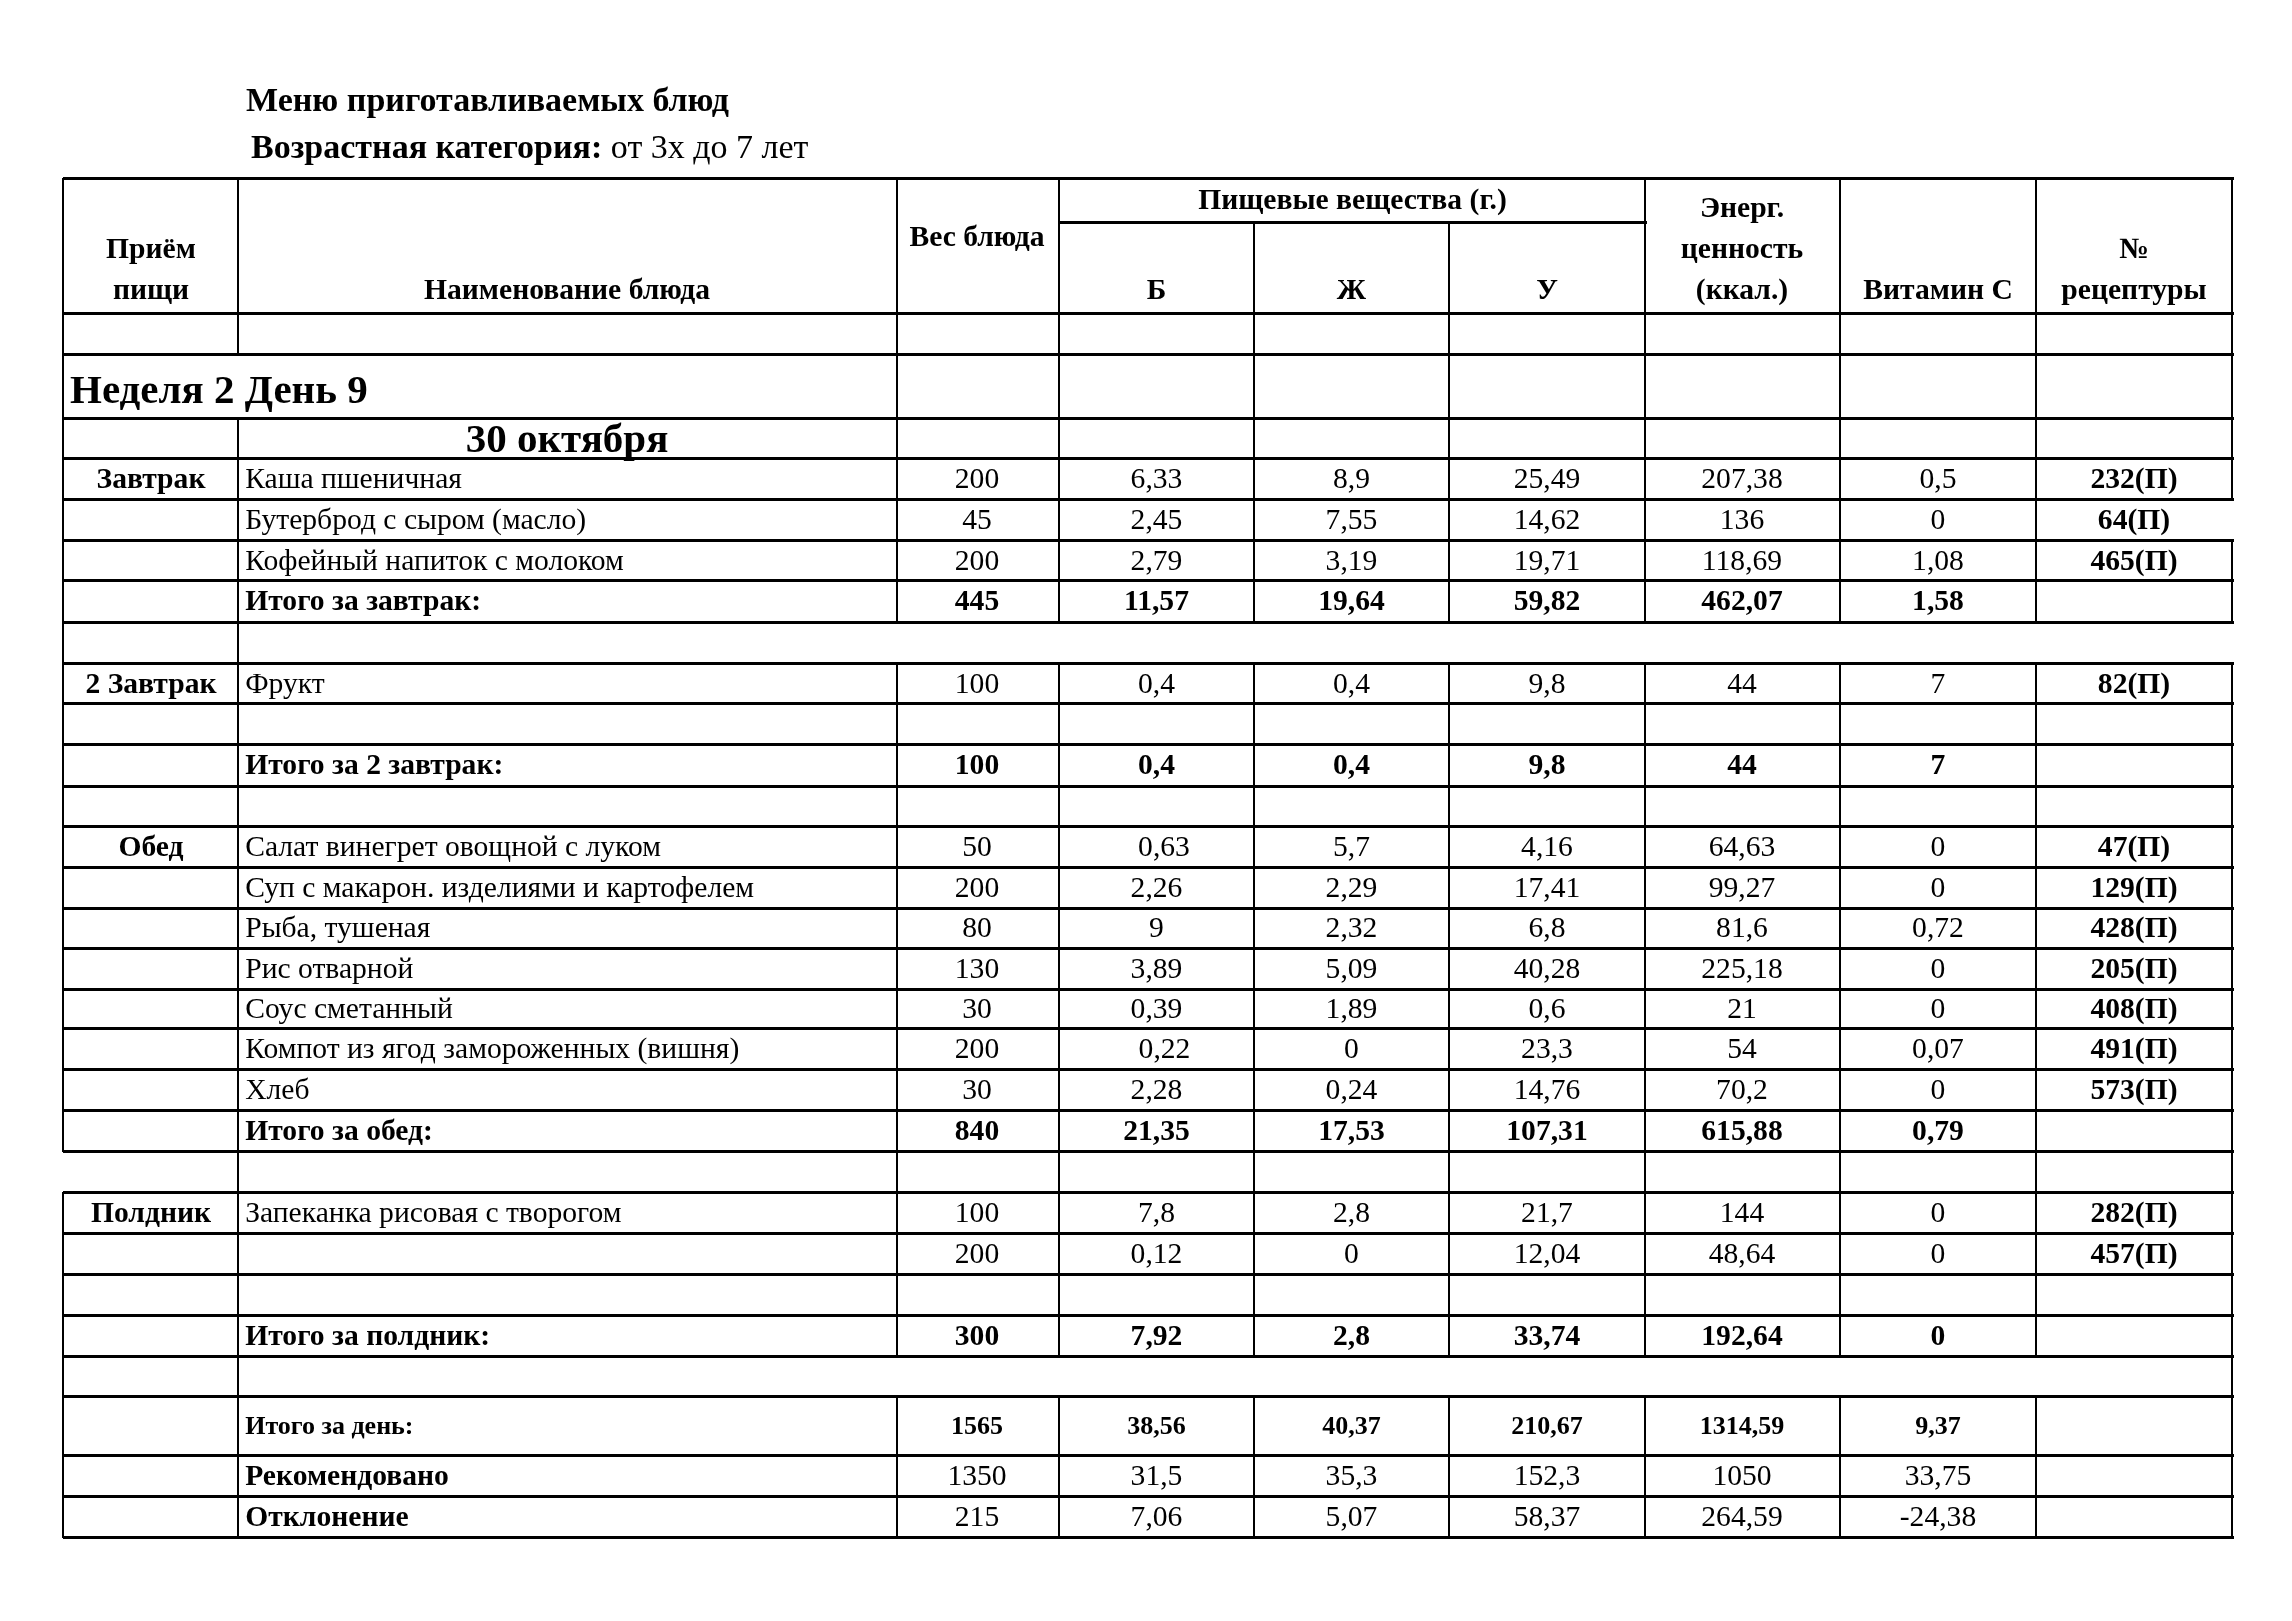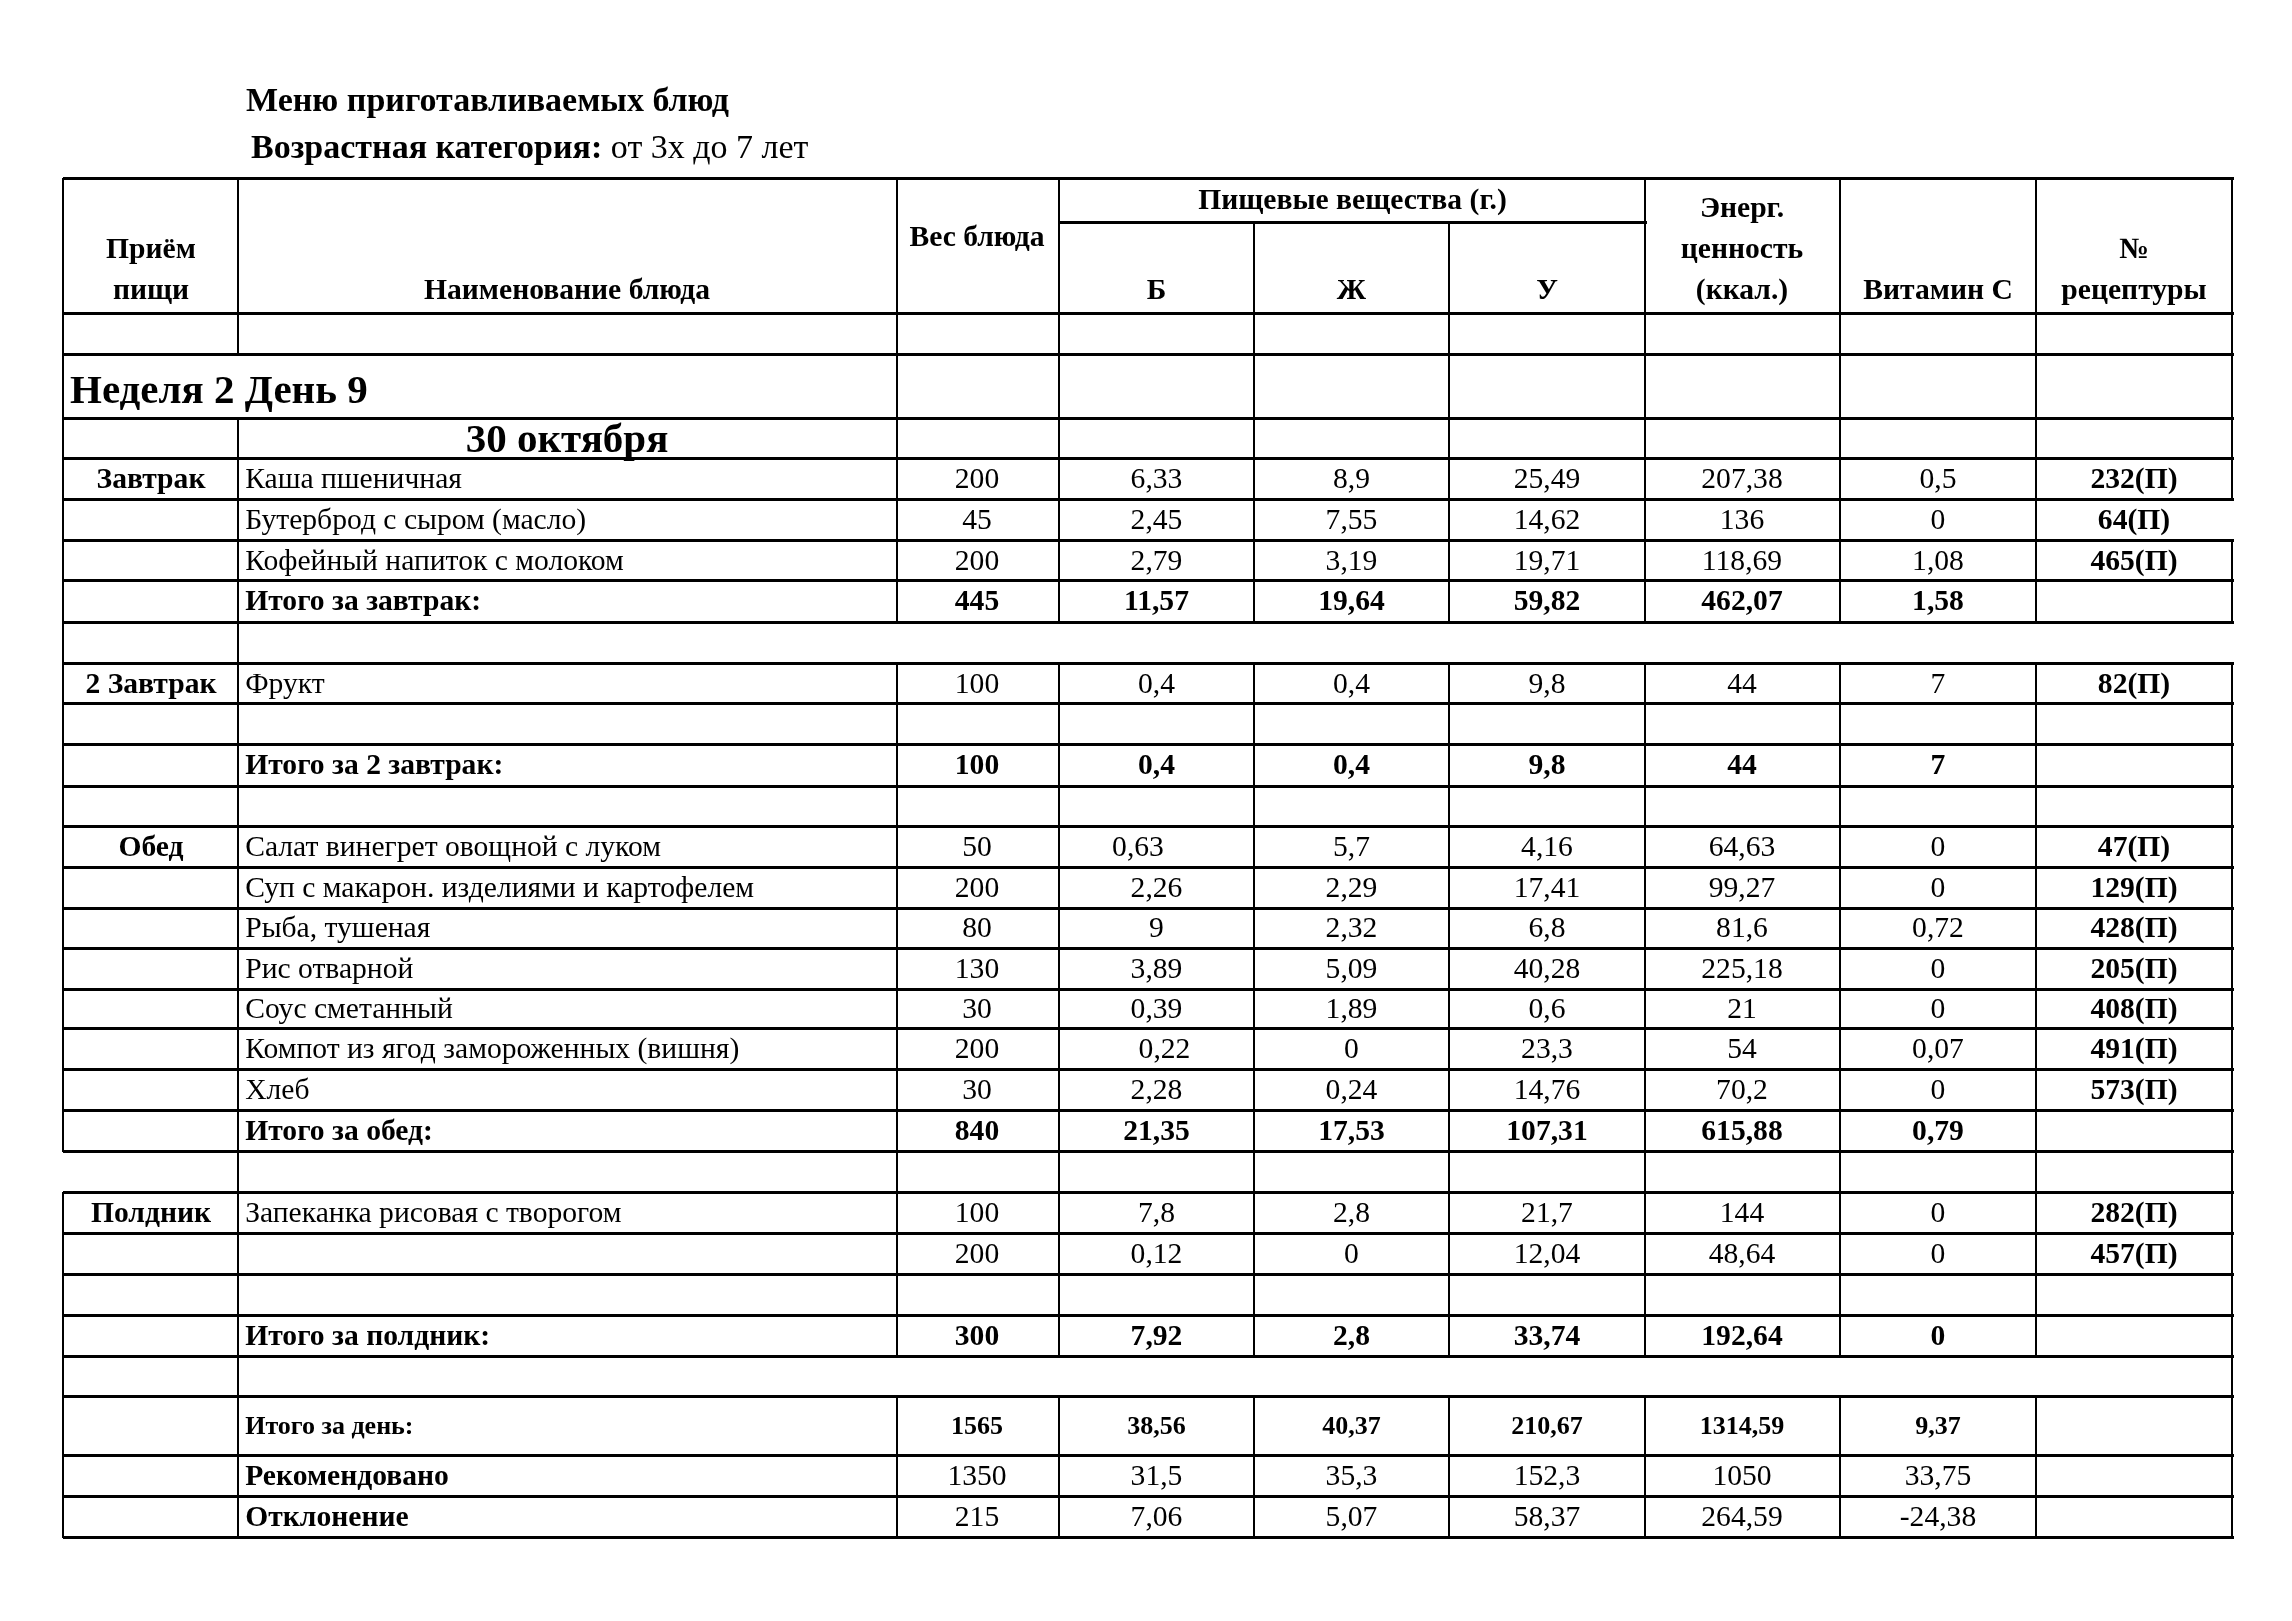--- a/index.html
+++ b/index.html
@@ -256,21 +256,21 @@
     <div class="line-v" style="left: 1058px; top: 826px; height: 42px;"></div>
     <div class="line-v" style="left: 1253px; top: 826px; height: 42px;"></div>
     <div class="line-v" style="left: 1448px; top: 826px; height: 42px;"></div>
     <div class="line-v" style="left: 1644px; top: 826px; height: 42px;"></div>
     <div class="line-v" style="left: 1839px; top: 826px; height: 42px;"></div>
     <div class="line-v" style="left: 2035px; top: 826px; height: 42px;"></div>
     <div class="line-v" style="left: 2231px; top: 826px; height: 42px;"></div>
     <div class="cell bold" style="left: 63px; width: 176px; top: 826px; height: 41px;">Обед</div>
     <div class="cell left " style="left: 238px; width: 658px; top: 826px; height: 41px;">Салат винегрет овощной с луком</div>
     <div class="cell " style="left: 896px; width: 162px; top: 826px; height: 41px;">50</div>
-    <div class="cell " style="left: 1059px; width: 158px; top: 826px; height: 41px;">0,63</div>
+    <div class="cell " style="left: 1085px; width: 158px; top: 826px; height: 41px;">0,63</div>
     <div class="cell " style="left: 1254px; width: 195px; top: 826px; height: 41px;">5,7</div>
     <div class="cell " style="left: 1449px; width: 196px; top: 826px; height: 41px;">4,16</div>
     <div class="cell " style="left: 1645px; width: 194px; top: 826px; height: 41px;">64,63</div>
     <div class="cell " style="left: 1840px; width: 196px; top: 826px; height: 41px;">0</div>
     <div class="cell bold" style="left: 2036px; width: 196px; top: 826px; height: 41px;">47(П)</div>
     <div class="line-h" style="left: 63px; width: 2171px; top: 907px;"></div>
     <div class="line-v" style="left: 62px; top: 867px; height: 42px;"></div>
     <div class="line-v" style="left: 237px; top: 867px; height: 42px;"></div>
     <div class="line-v" style="left: 896px; top: 867px; height: 42px;"></div>
     <div class="line-v" style="left: 1058px; top: 867px; height: 42px;"></div>

